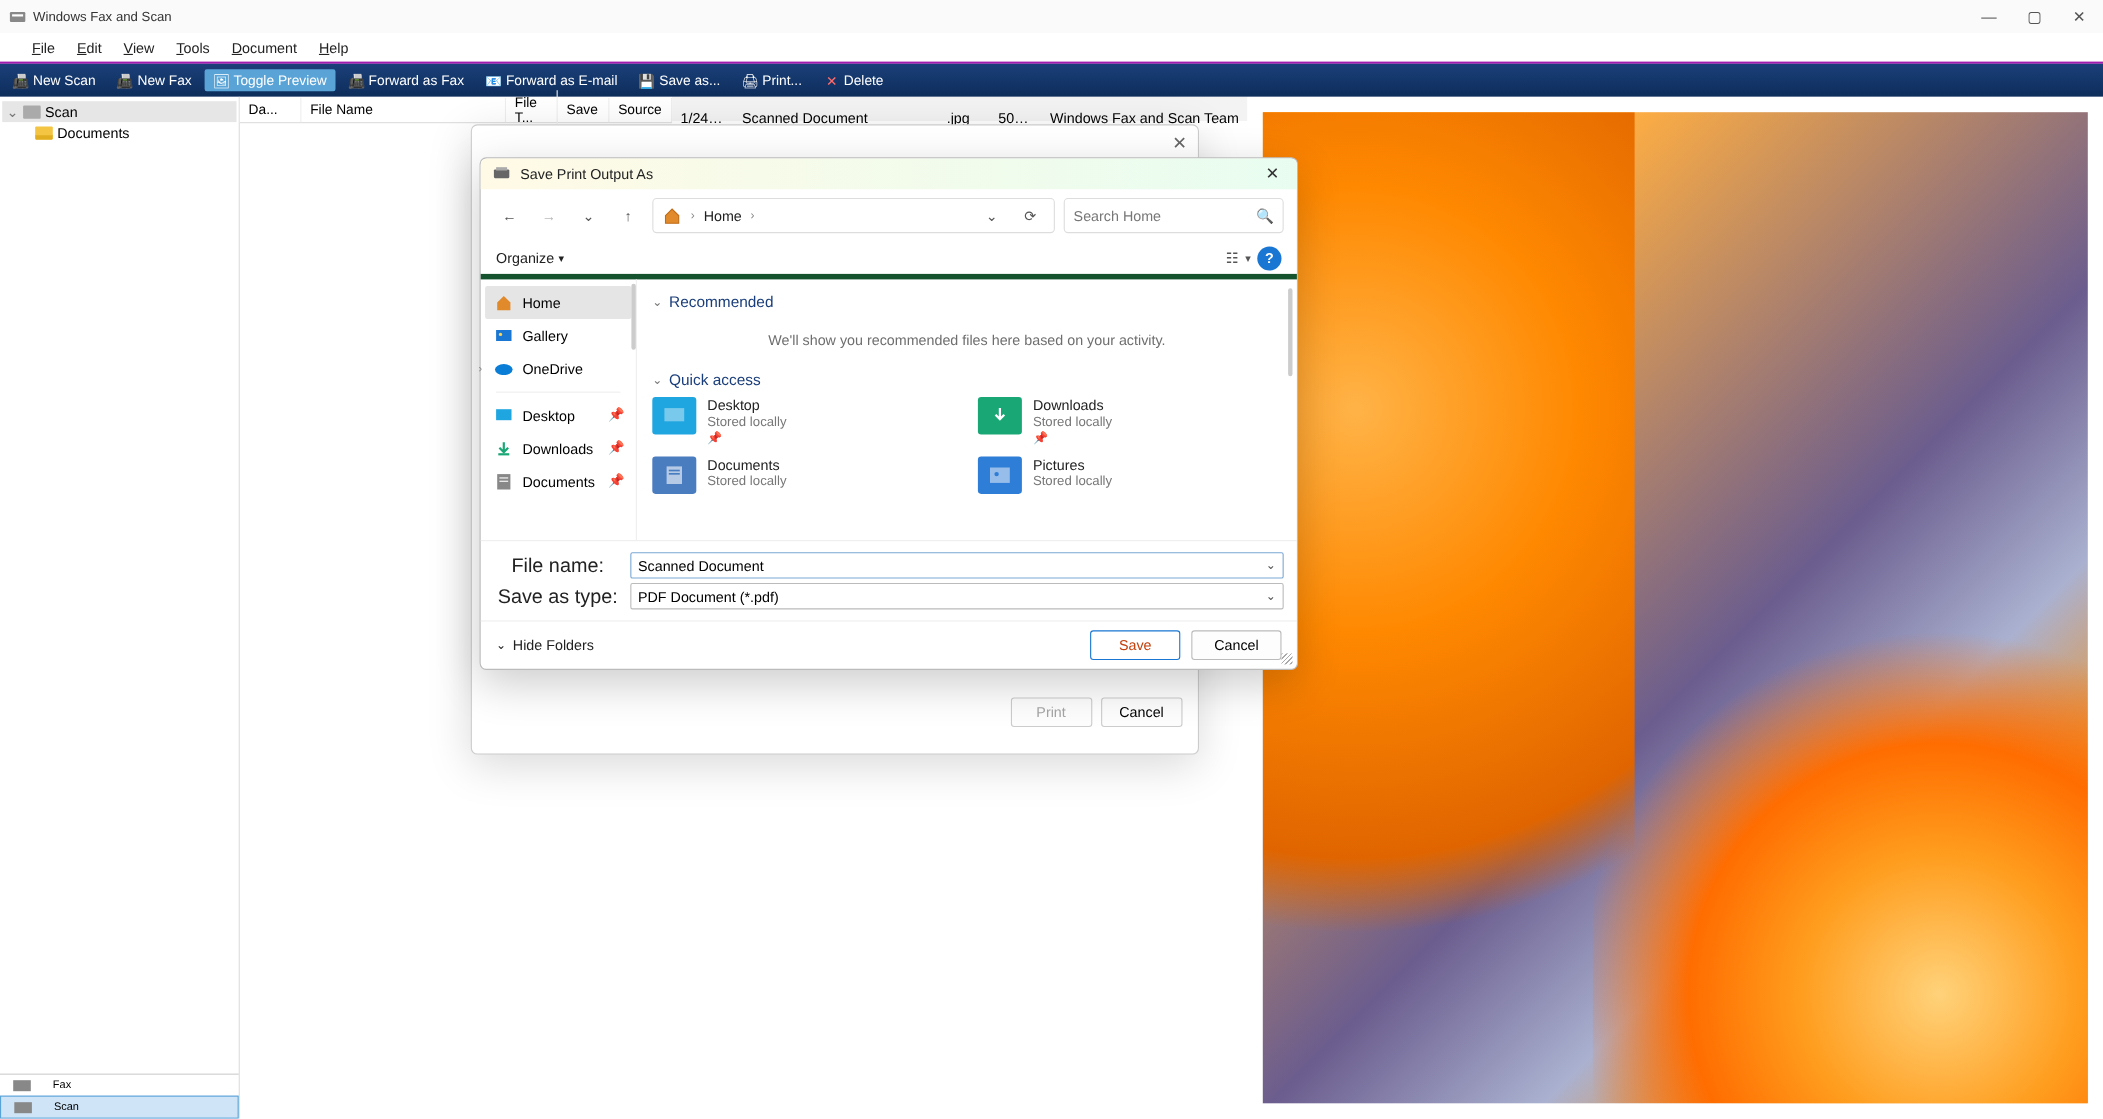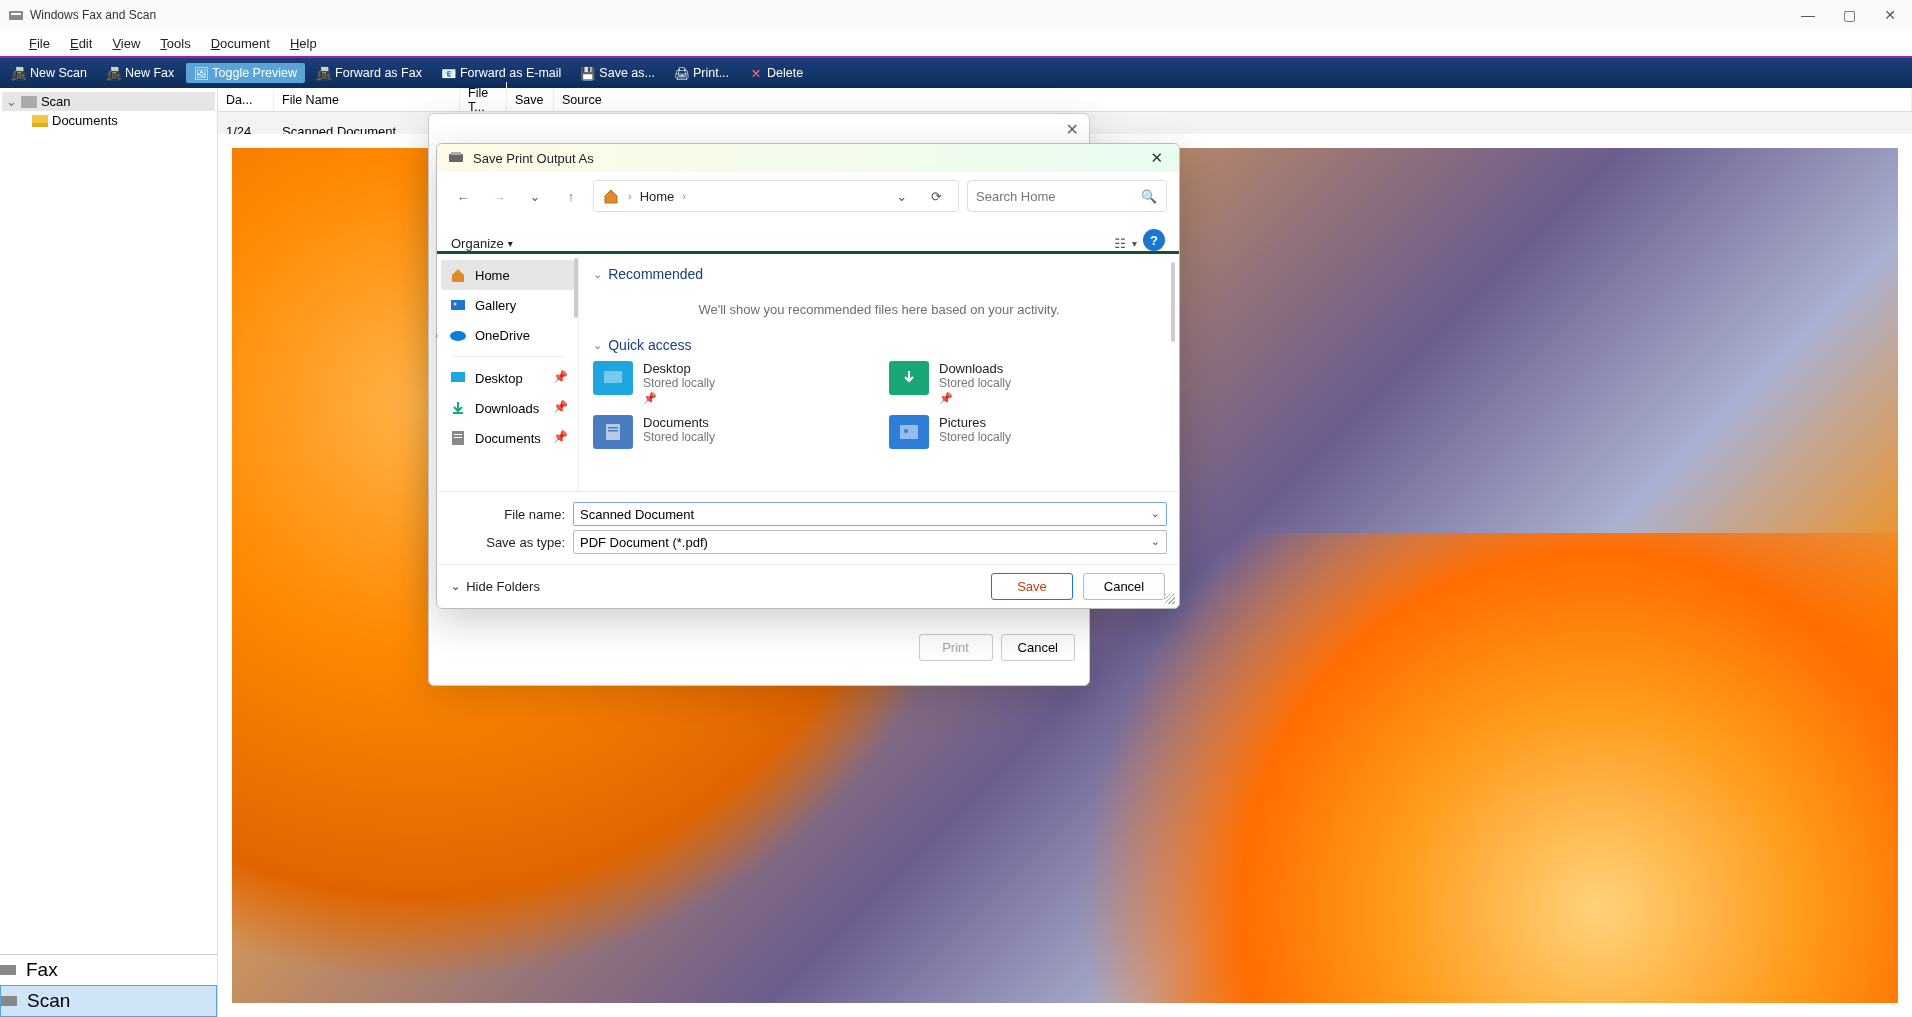--- a/index.html
+++ b/index.html
@@ -26,26 +26,26 @@
 
 .main { display: flex; height: calc(100% - 88px); }
 .left-pane { width: 218px; border-right: 1px solid #ddd; display: flex; flex-direction: column; background: #fff;}
 .tree { flex: 1; padding: 4px 2px; }
 .tree-row { display: flex; align-items: center; gap: 4px; padding: 2px 4px; font-size: 13px;}
 .tree-row.sel { background: #e6e6e6; }
 .tree .indent { padding-left: 30px; }
 .tree .folder-icon { width:16px; height:12px; background:#f4c542; display:inline-block; border-radius:1px; box-shadow: inset 0 -4px 0 #e1ae22;}
 .tree .scanner-icon { width:16px;height:12px;background:#aaa;display:inline-block;border-radius:1px;}
 .bottom-tabs { border-top: 1px solid #ccc; }
-.bottom-tabs .bt { padding: 4px 0; display:flex; align-items:center; gap:10px; font-size:19px;}
+.bottom-tabs .bt { padding: 4px 12px; display:flex; align-items:center; gap:20px; font-size:10px;}
 .bottom-tabs .bt.active { background: #cfe5f7; border: 1px solid #5aa3d6; }
 .bottom-tabs .bt .bt-icon { width:16px;height:10px;background:#888;display:inline-block;}
 
 
-.right-pane { flex: 1; display: flex; flex-direction: column; }
+.right-pane { flex: 1; display: flex; flex-direction: row; }
 .list-header { height: 24px; display: flex; align-items: center; border-bottom: 1px solid #ddd; background: #fff; font-size: 12.5px;}
 .list-header .lh { padding: 4px 8px; border-right: 1px solid #eee; }
 .lh-date { width: 56px; } .lh-name { width: 186px; } .lh-ft { width: 47px; } .lh-size { width: 47px; } .lh-src { flex:1; }
 .list-row { height: 22px; display: flex; align-items: center; font-size: 13px; background:#f3f3f3;}
 .list-row .lc { padding: 2px 8px; overflow:hidden; white-space:nowrap; text-overflow:ellipsis;margin-top:16px;}
 
 
 .preview { flex: 1; padding: 14px; background:#fff; display:flex;}
 .preview-inner { flex: 1; background: linear-gradient(135deg, #ff8c00 0%, #ffae42 20%, #6b5d8e 55%, #aab1d0 70%, #ff8c00 85%); position:relative; overflow:hidden; }
 .preview-inner::before { content:""; position:absolute; left:0; top:0; width:45%; height:100%; background: radial-gradient(circle at 25% 30%, #ffb347 0%, #ff8800 30%, #e06500 60%, transparent 70%);}
@@ -66,21 +66,21 @@
 
 .sd-nav { height: 48px; display:flex; align-items:center; gap:8px; padding: 0 12px; }
 .nav-btn { width:28px; height:28px; display:flex; align-items:center; justify-content:center; color:#555; cursor:default;}
 .addr { flex:1; height:32px; border:1px solid #ddd; border-radius:4px; display:flex; align-items:center; gap:8px; padding: 0 8px;}
 .addr .home-icon { width:18px; height:18px; }
 .addr .crumb { font-size:13px; color:#222; }
 .addr .chev { color:#888; font-size:11px; }
 .addr-tools { display:flex; align-items:center; gap:10px; padding: 0 8px; color:#555;}
 .search { width:200px; height:32px; border:1px solid #ddd; border-radius:4px; display:flex; align-items:center; padding:0 8px; gap:8px; color:#777;}
 
-.sd-tools { height: 34px; display:flex; align-items:flex-end; padding: 0 14px; gap:6px; border-bottom:3px solid #14532d;}
+.sd-tools { height: 34px; display:flex; align-items:center; padding: 0 14px; gap:6px; border-bottom:5px solid #14532d;}
 .sd-tools .org { display:flex; align-items:center; gap:4px; font-size:13px; color:#222;}
 .sd-tools .spacer { flex:1; }
 .sd-tools .view-mode { display:flex; align-items:center; gap:6px; color:#555;}
 .sd-tools .help { width:22px;height:22px;border-radius:50%;background:#1976d2;color:#fff;display:flex;align-items:center;justify-content:center;font-size:13px;font-weight:bold;}
 
 .sd-body { flex:1; display:flex; min-height:0;}
 .sd-side { width:142px; border-right:1px solid #eee; padding: 6px 4px; position:relative;}
 .sd-side-scroll { position:absolute; right:0; top:4px; width:4px; height:60px; background:#ccc; border-radius:2px;}
 .side-item { display:flex; align-items:center; gap:8px; padding:6px 8px; font-size:13px; border-radius:2px; position:relative;}
 .side-item.sel { background:#e5e5e5; }
@@ -95,21 +95,21 @@
 .qa-grid { display:grid; grid-template-columns: 1fr 1fr; gap: 10px 20px; margin-top: 6px;}
 .qa-item { display:flex; gap:10px; align-items:flex-start;}
 .qa-icon { width:40px; height:34px; border-radius:3px; display:flex; align-items:center; justify-content:center;}
 .qa-text .name { font-size:13px; color:#222; }
 .qa-text .sub { font-size:12px; color:#777; }
 .qa-text .pin { font-size:11px; color:#888; margin-top:2px;}
 .content-scroll { position:absolute; right:4px; top:8px; width:4px; height:80px; background:#ccc; border-radius:2px;}
 
 .sd-fields { padding: 6px 12px; border-top: 1px solid #eee;}
 .field-row { display:flex; align-items:center; gap:8px; margin: 4px 0;}
-.field-row label { width: 116px; text-align:right; font-size:13px; color:#222;}
+.field-row label { width: 116px; text-align:center; font-size:18px; color:#222;}
 .combo { flex:1; height:24px; border:1px solid #7aa8d4; border-radius:2px; display:flex; align-items:center; padding: 0 6px; font-size:13px; background:#fff; position:relative;}
 .combo.plain { border-color:#bbb; }
 .combo .dd { position:absolute; right:6px; top:4px; font-size:11px; color:#555;}
 
 .sd-footer { height: 44px; display:flex; align-items:center; padding: 0 14px; gap:10px; border-top:1px solid #eee;}
 .sd-footer .hide { display:flex; align-items:center; gap:6px; font-size:13px; color:#222;}
 .sd-footer .spacer { flex:1;}
 .sd-btn { min-width:82px; padding:5px 18px; border:1px solid #bbb; border-radius:3px; background:#fdfdfd; font-size:13px; text-align:center;}
 .sd-btn.primary { border-color:#1976d2; color:#c2410c; background:#fff;}
 .resize-grip { position:absolute; right:4px; bottom:4px; width:10px; height:10px; background: repeating-linear-gradient(135deg,#aaa 0,#aaa 1px,transparent 1px,transparent 3px);}

